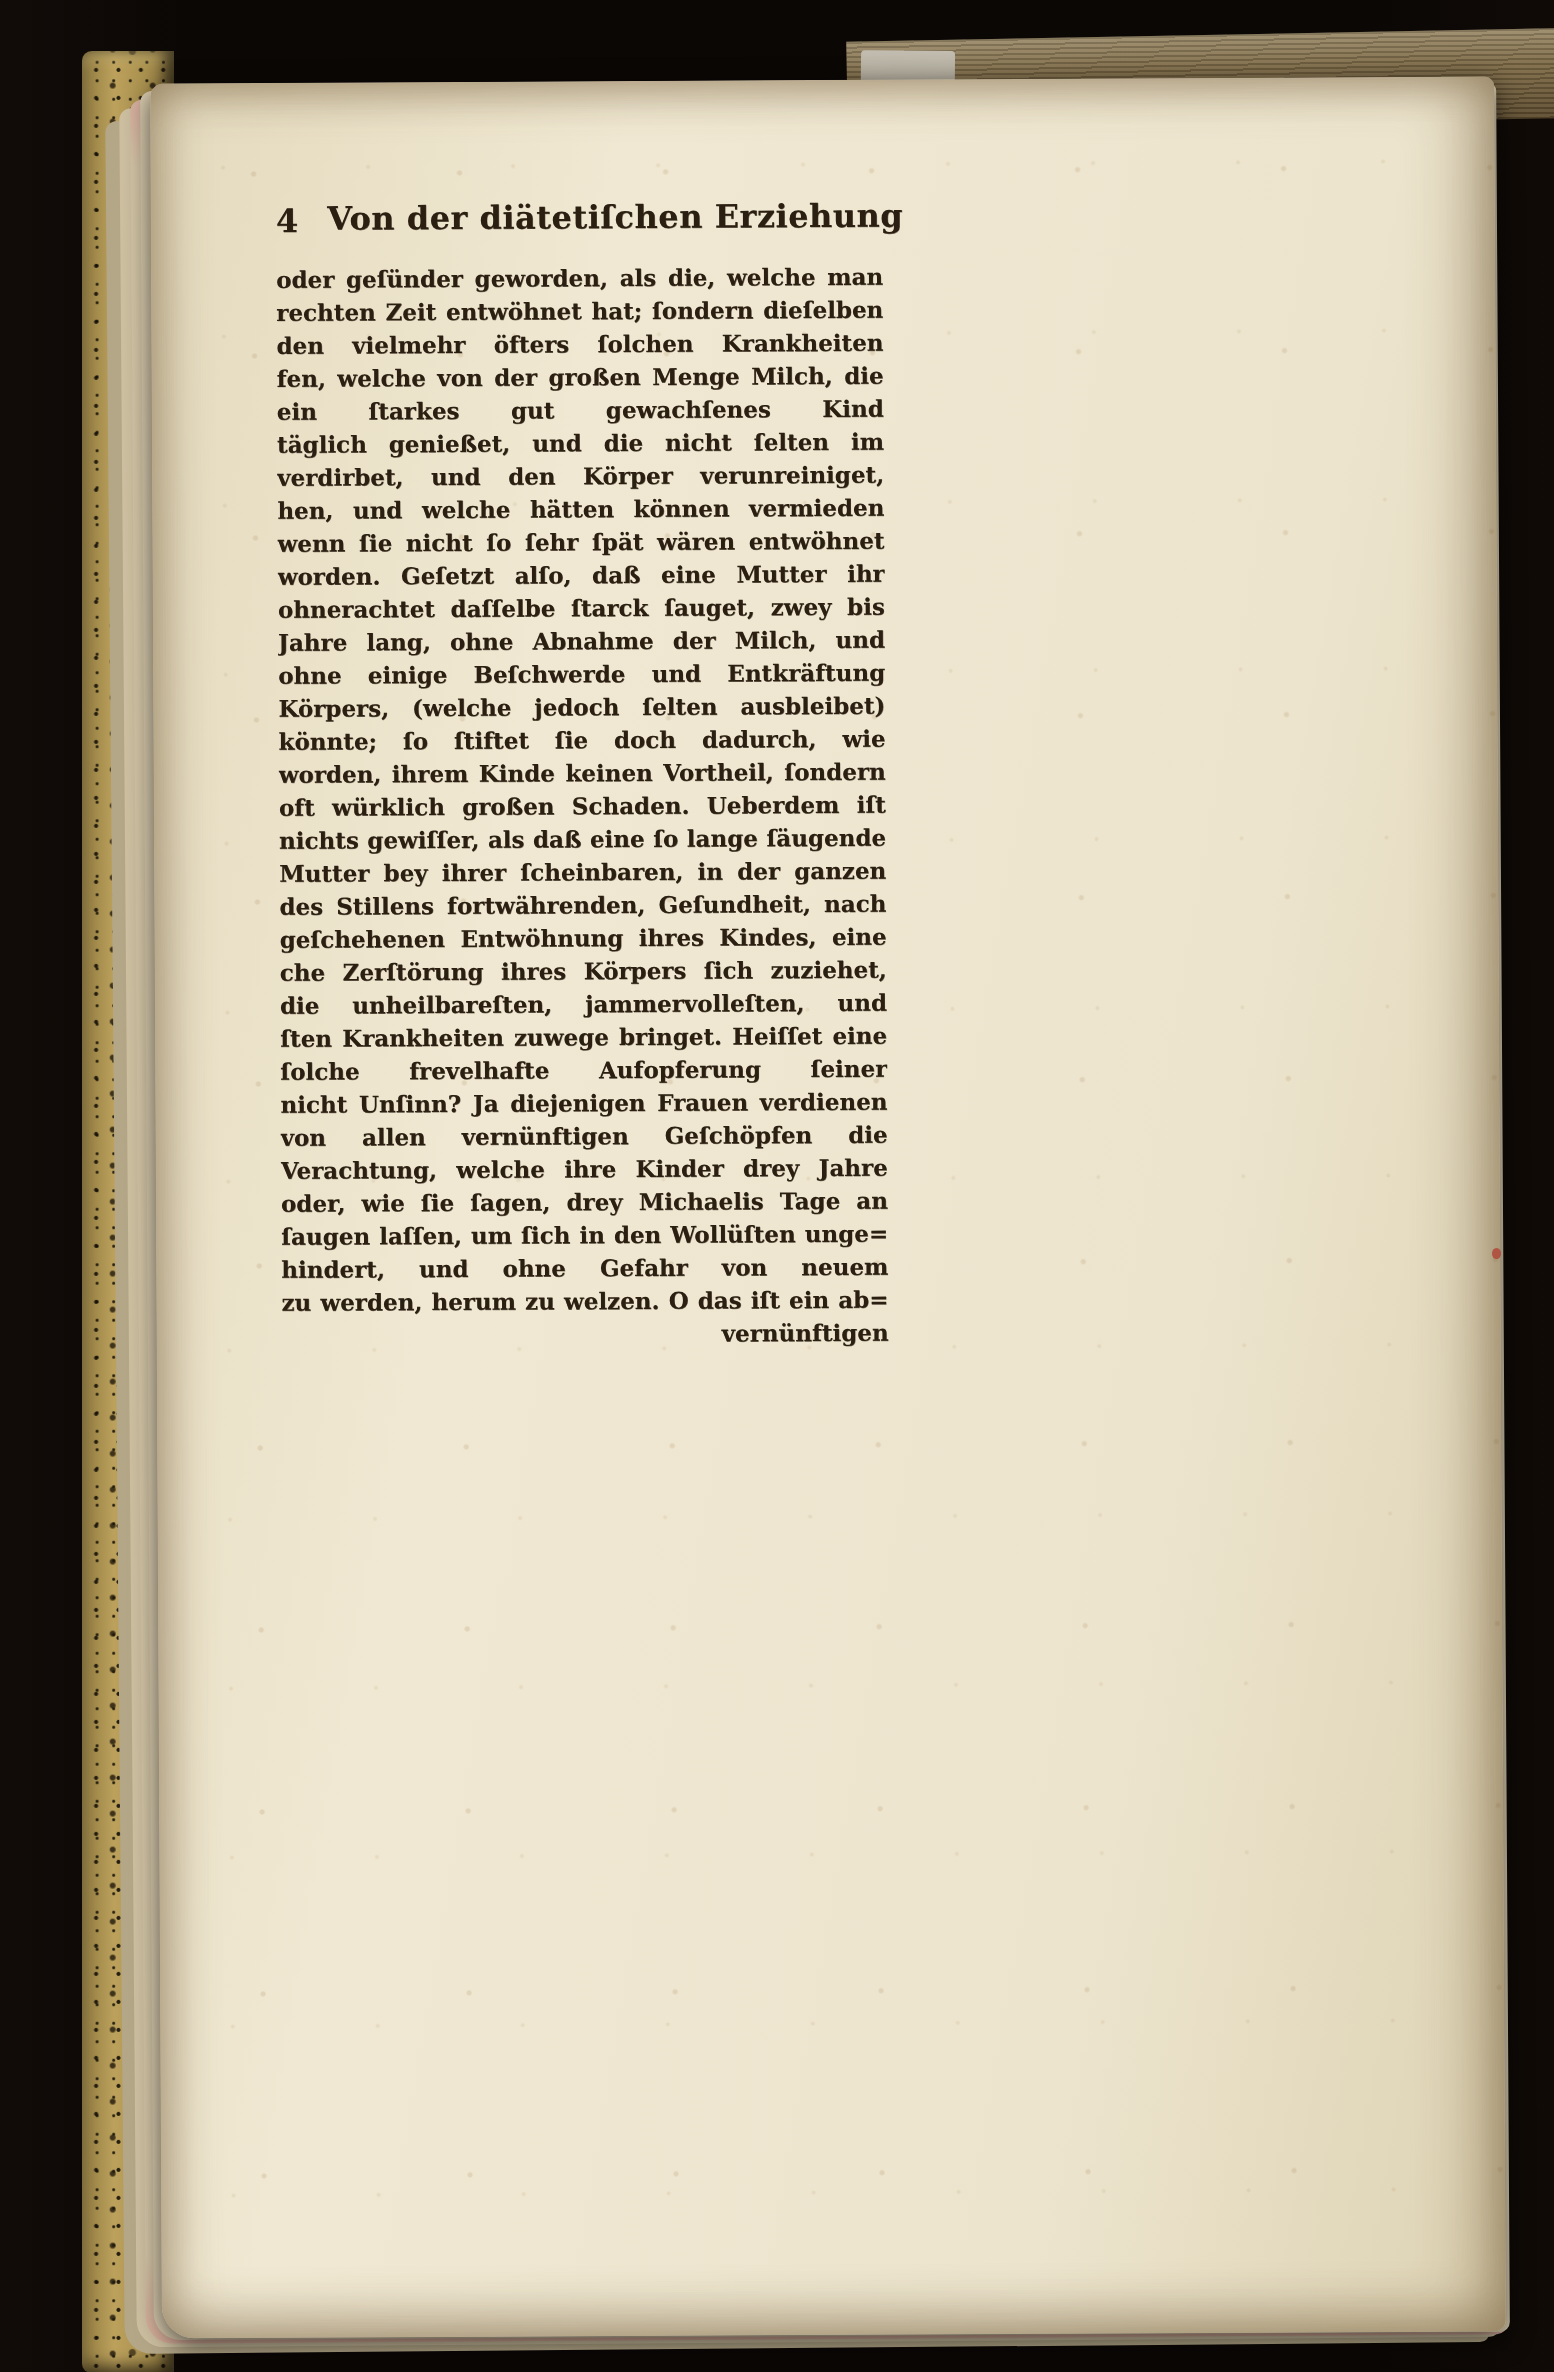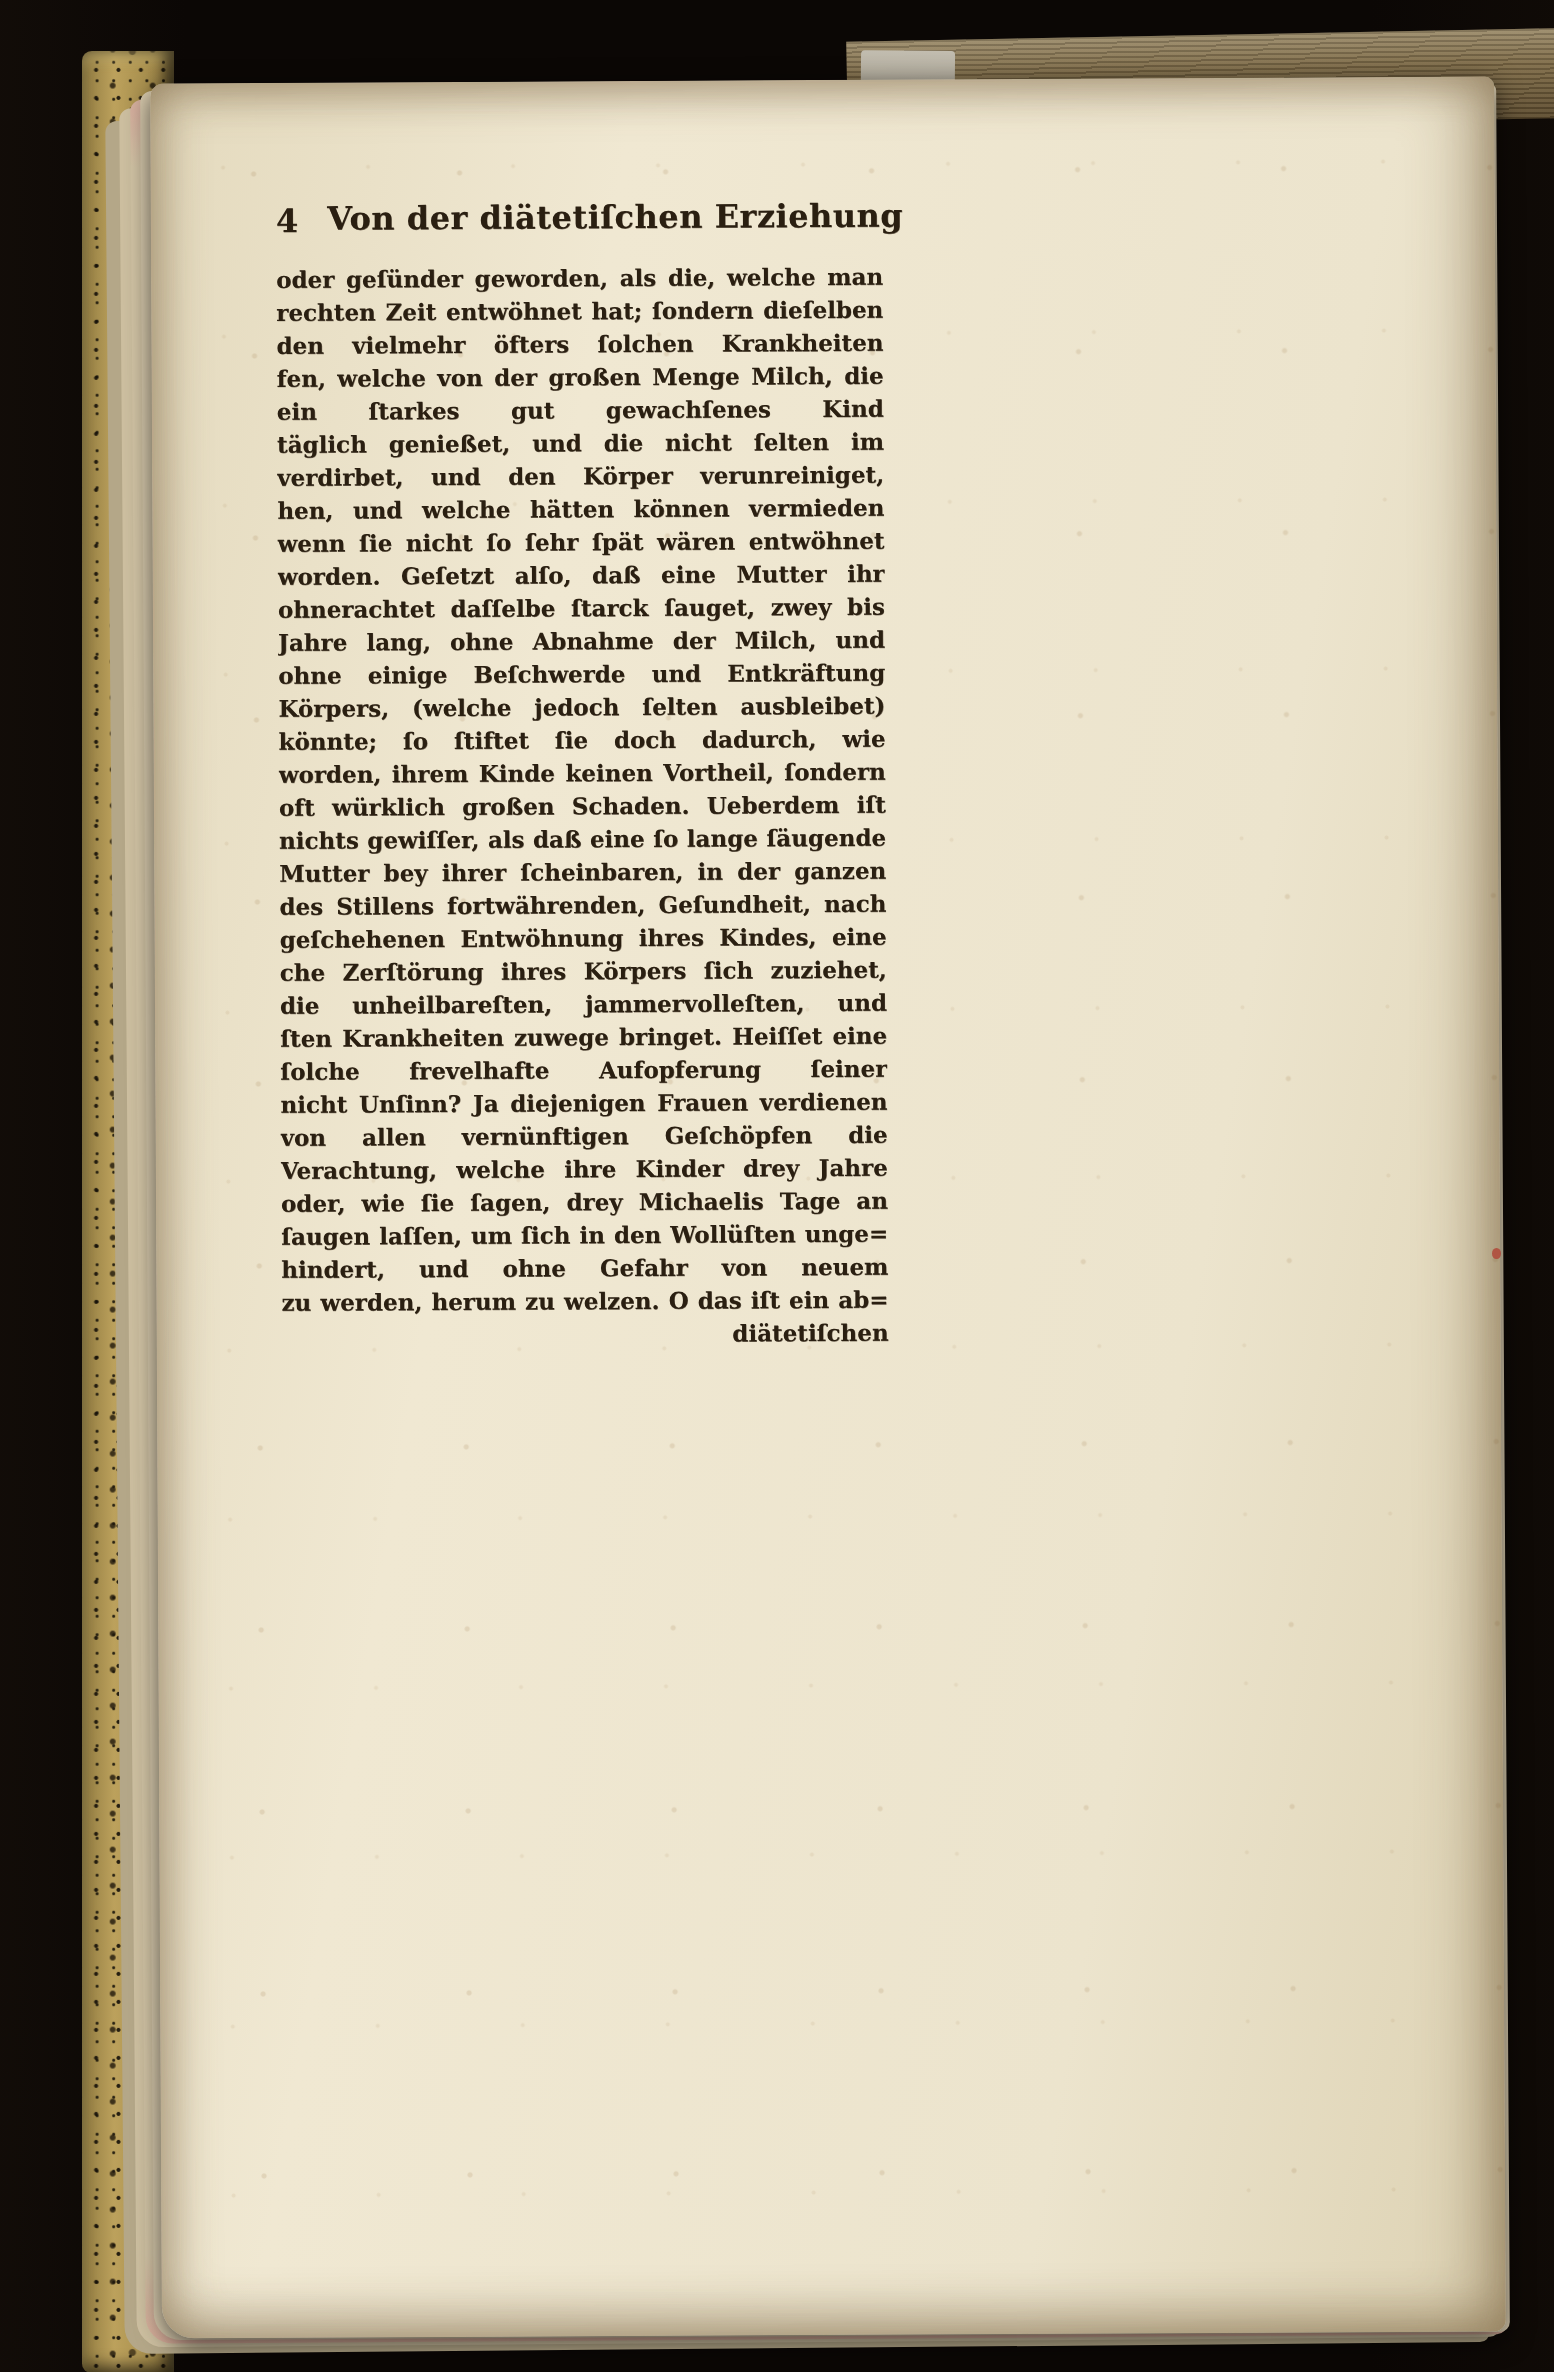--- a/index.html
+++ b/index.html
@@ -151,21 +151,21 @@
             <div class="line">nicht Unſinn? Ja diejenigen Frauen verdienen</div>
             <div class="line">von allen vernünftigen Geſchöpfen die größeſte</div>
             <div class="line">Verachtung, welche ihre Kinder drey Jahre lang,</div>
             <div class="line">oder, wie ſie ſagen, drey Michaelis Tage an ſich</div>
             <div class="line">ſaugen laſſen, um ſich in den Wollüſten unge=</div>
             <div class="line">hindert, und ohne Gefahr von neuem ſchwanger</div>
             <div class="line">zu werden, herum zu welzen. O das iſt ein ab=</div>
           </div>
 
         <div class="catchword-row">
-          <span class="catchword">diätetiſchen</span>
+          <span class="catchword">vernünftigen</span>
         </div>
 
       </div>
     </div>
 
     <div class="red-speck"></div>
 
   </div>
 </div>
 

